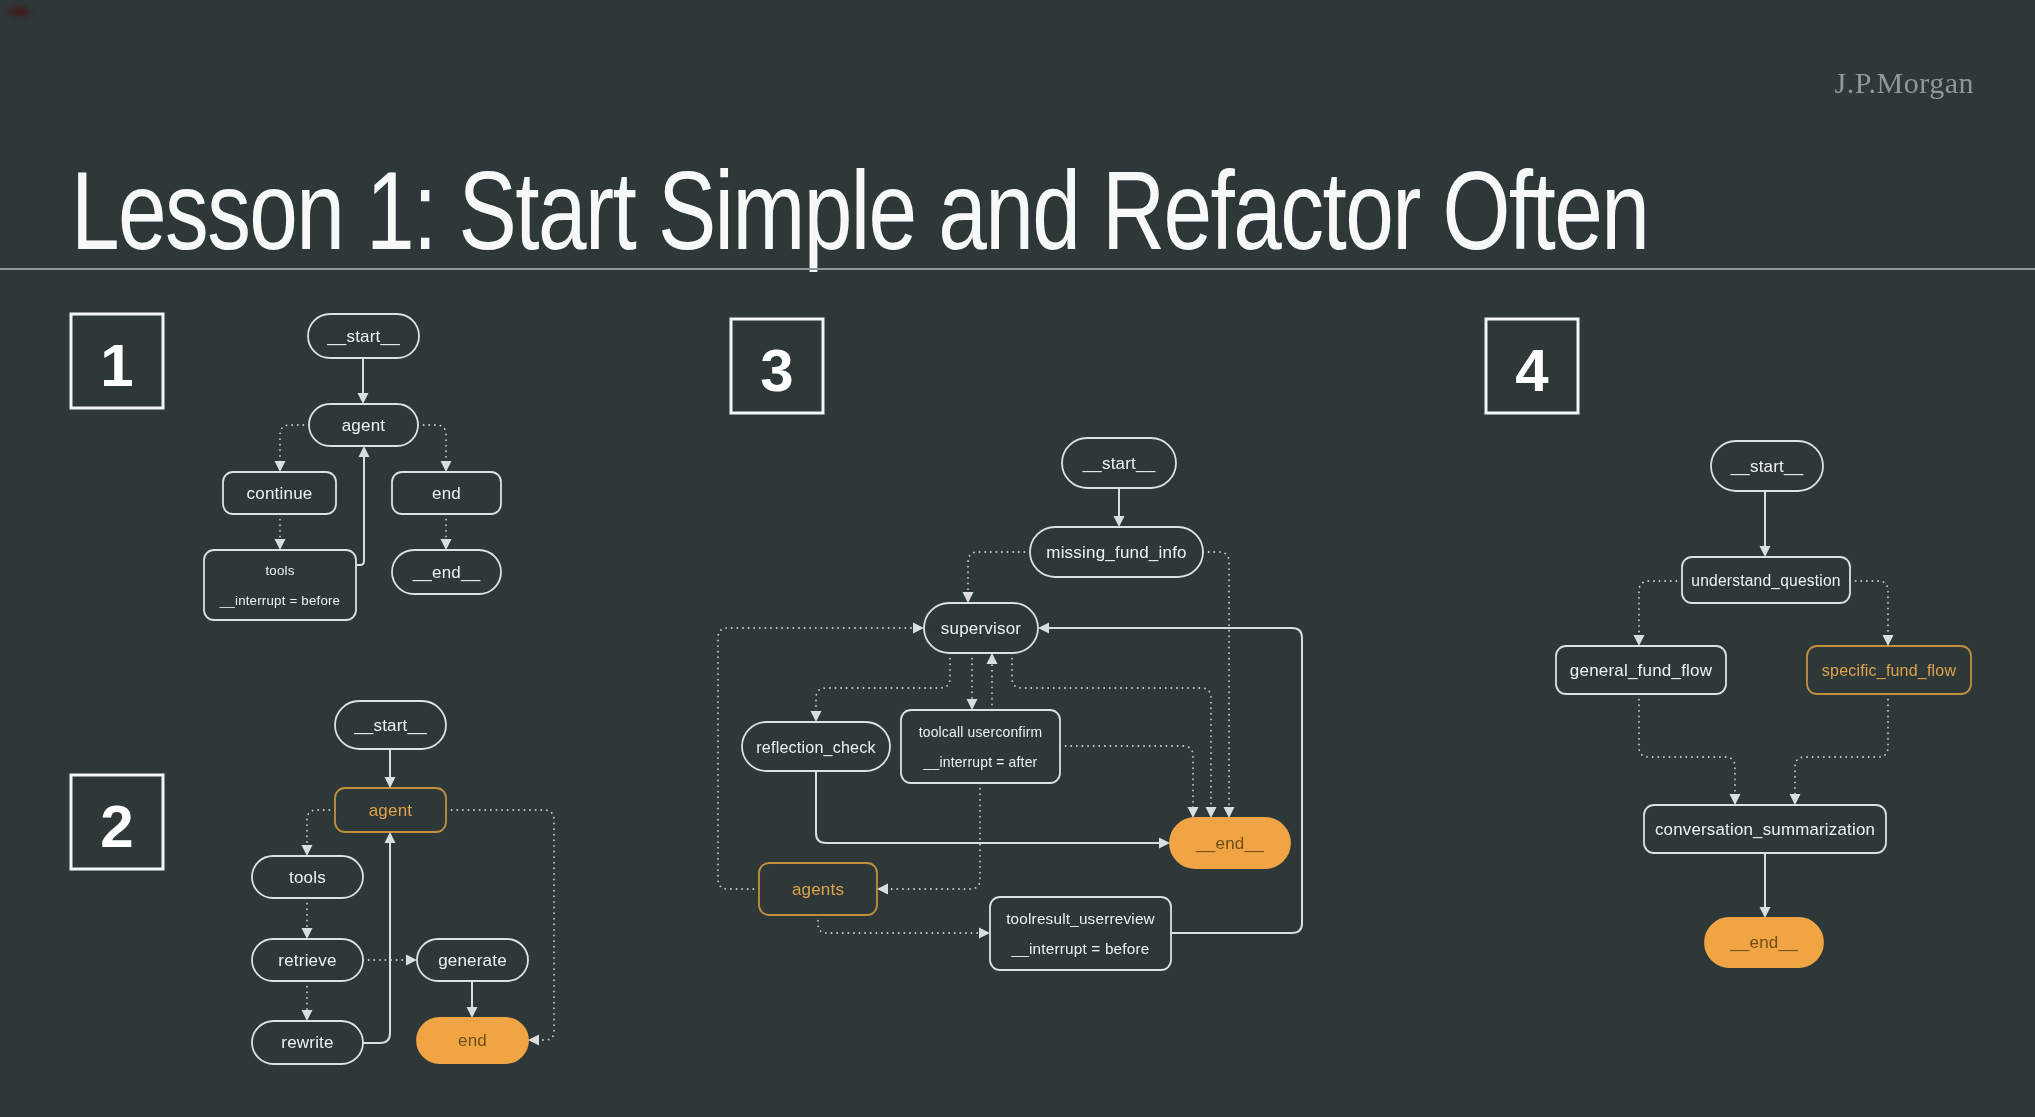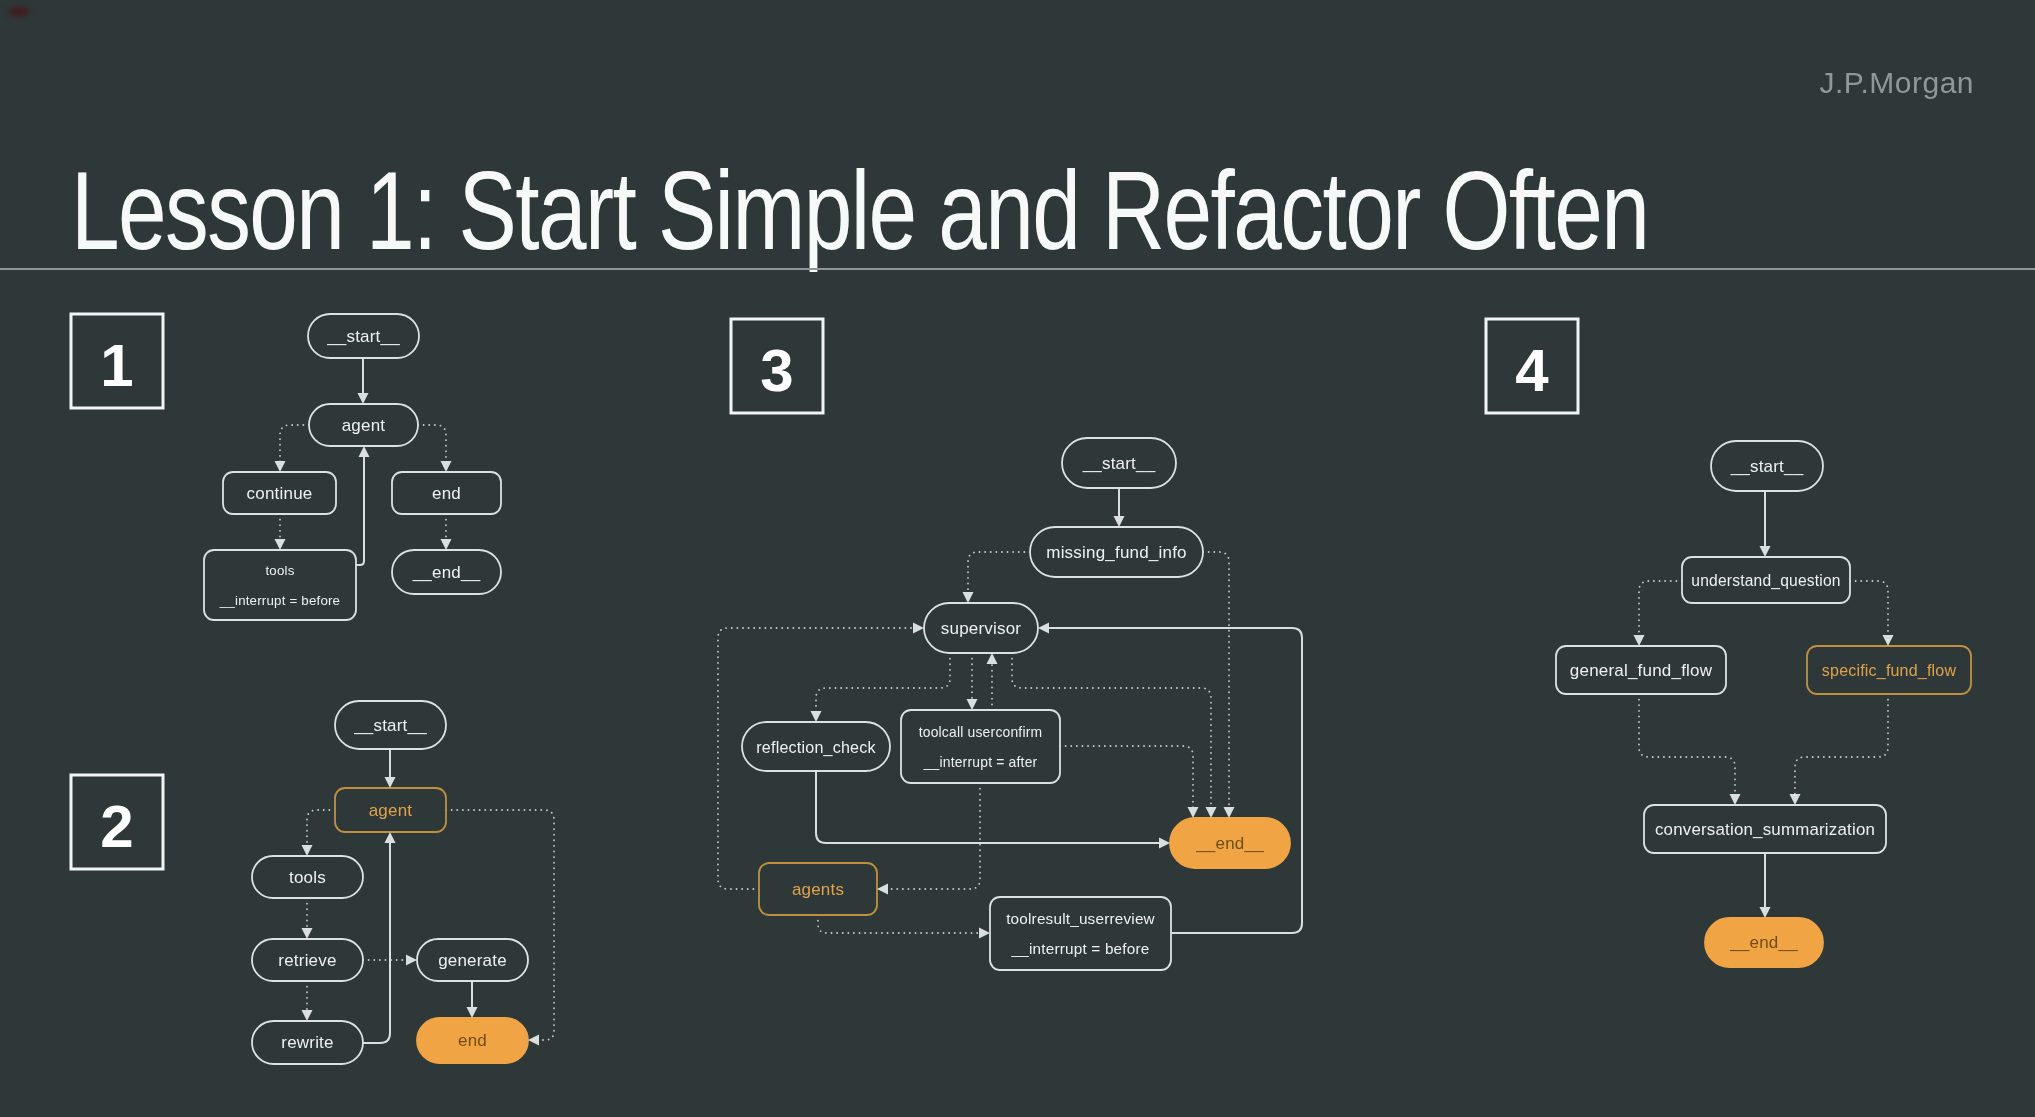--- a/index.html
+++ b/index.html
@@ -24,21 +24,21 @@
     letter-spacing: -2px;
     color: #f7f9f9;
     white-space: nowrap;
     transform: scaleX(0.78);
     transform-origin: left top;
   }
   .brand-logo {
     position: absolute;
     right: 61px;
     top: 66px;
-    font-family: Liberation Sans, sans-serif;
+    font-family: Liberation Serif, serif;
     font-size: 30px;
     font-weight: 500;
     color: #8e9899;
     letter-spacing: 0.5px;
   }
   .divider {
     position: absolute;
     left: 0;
     top: 268px;
     width: 100%;

